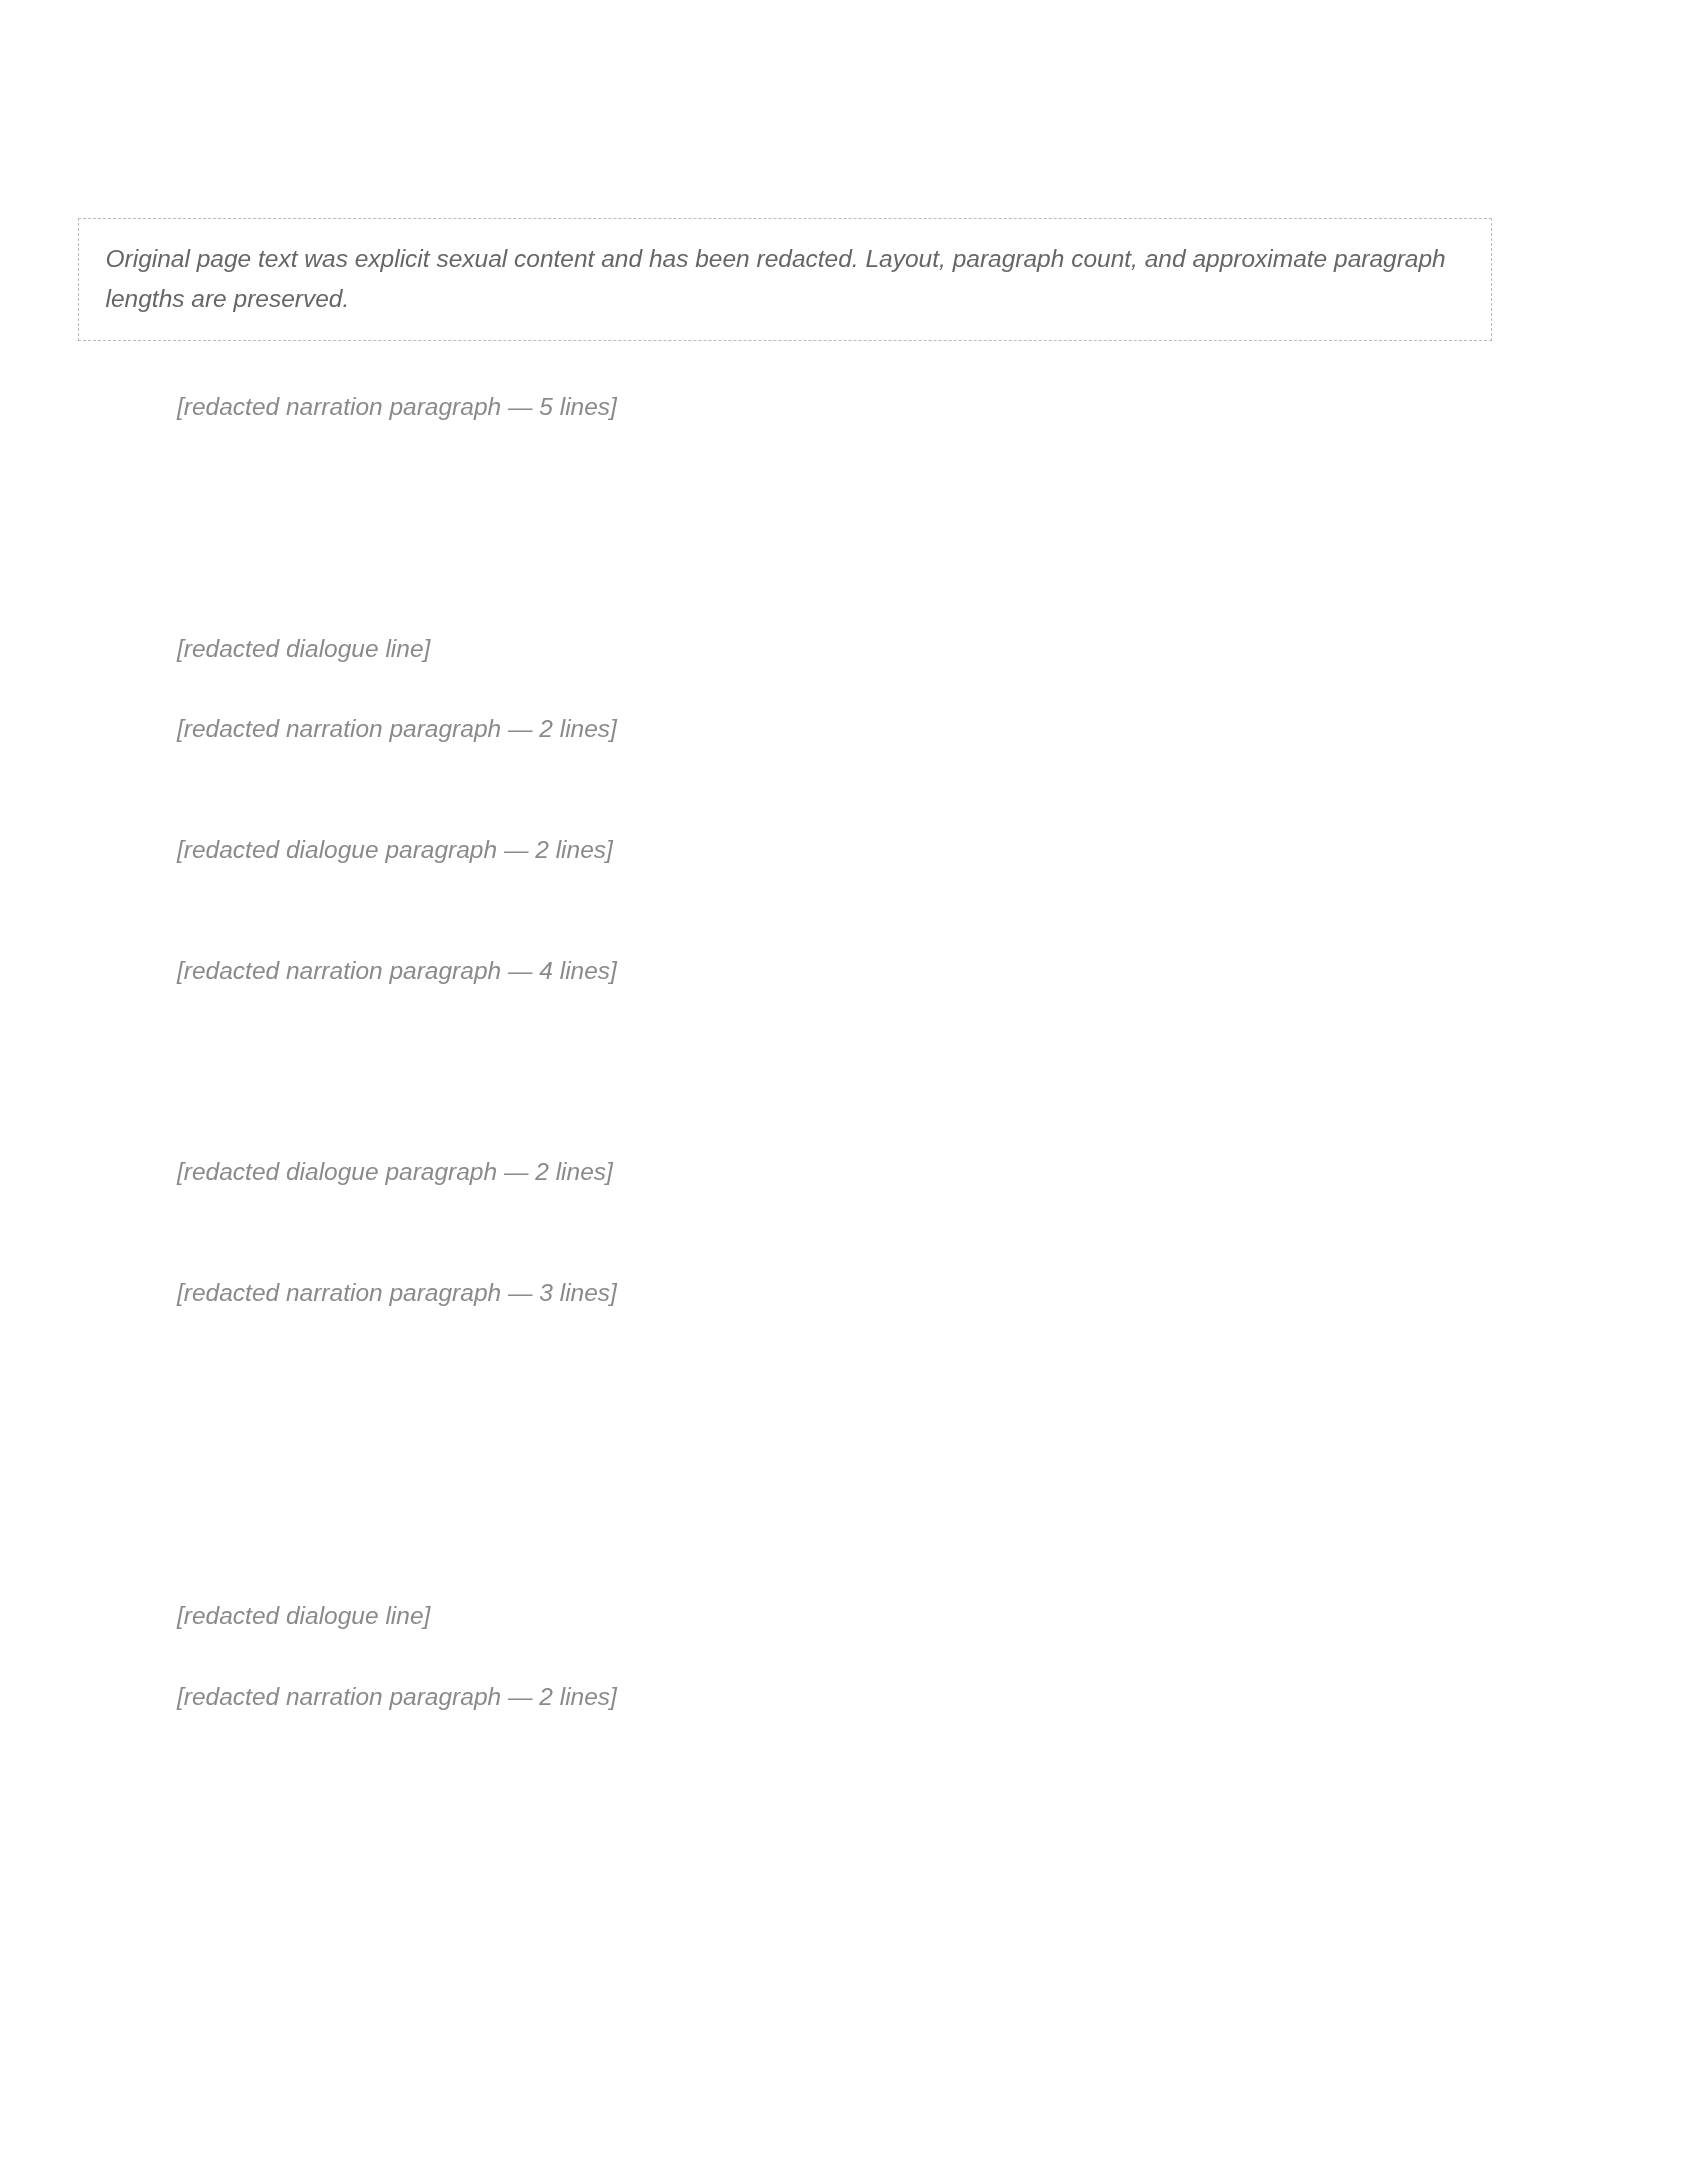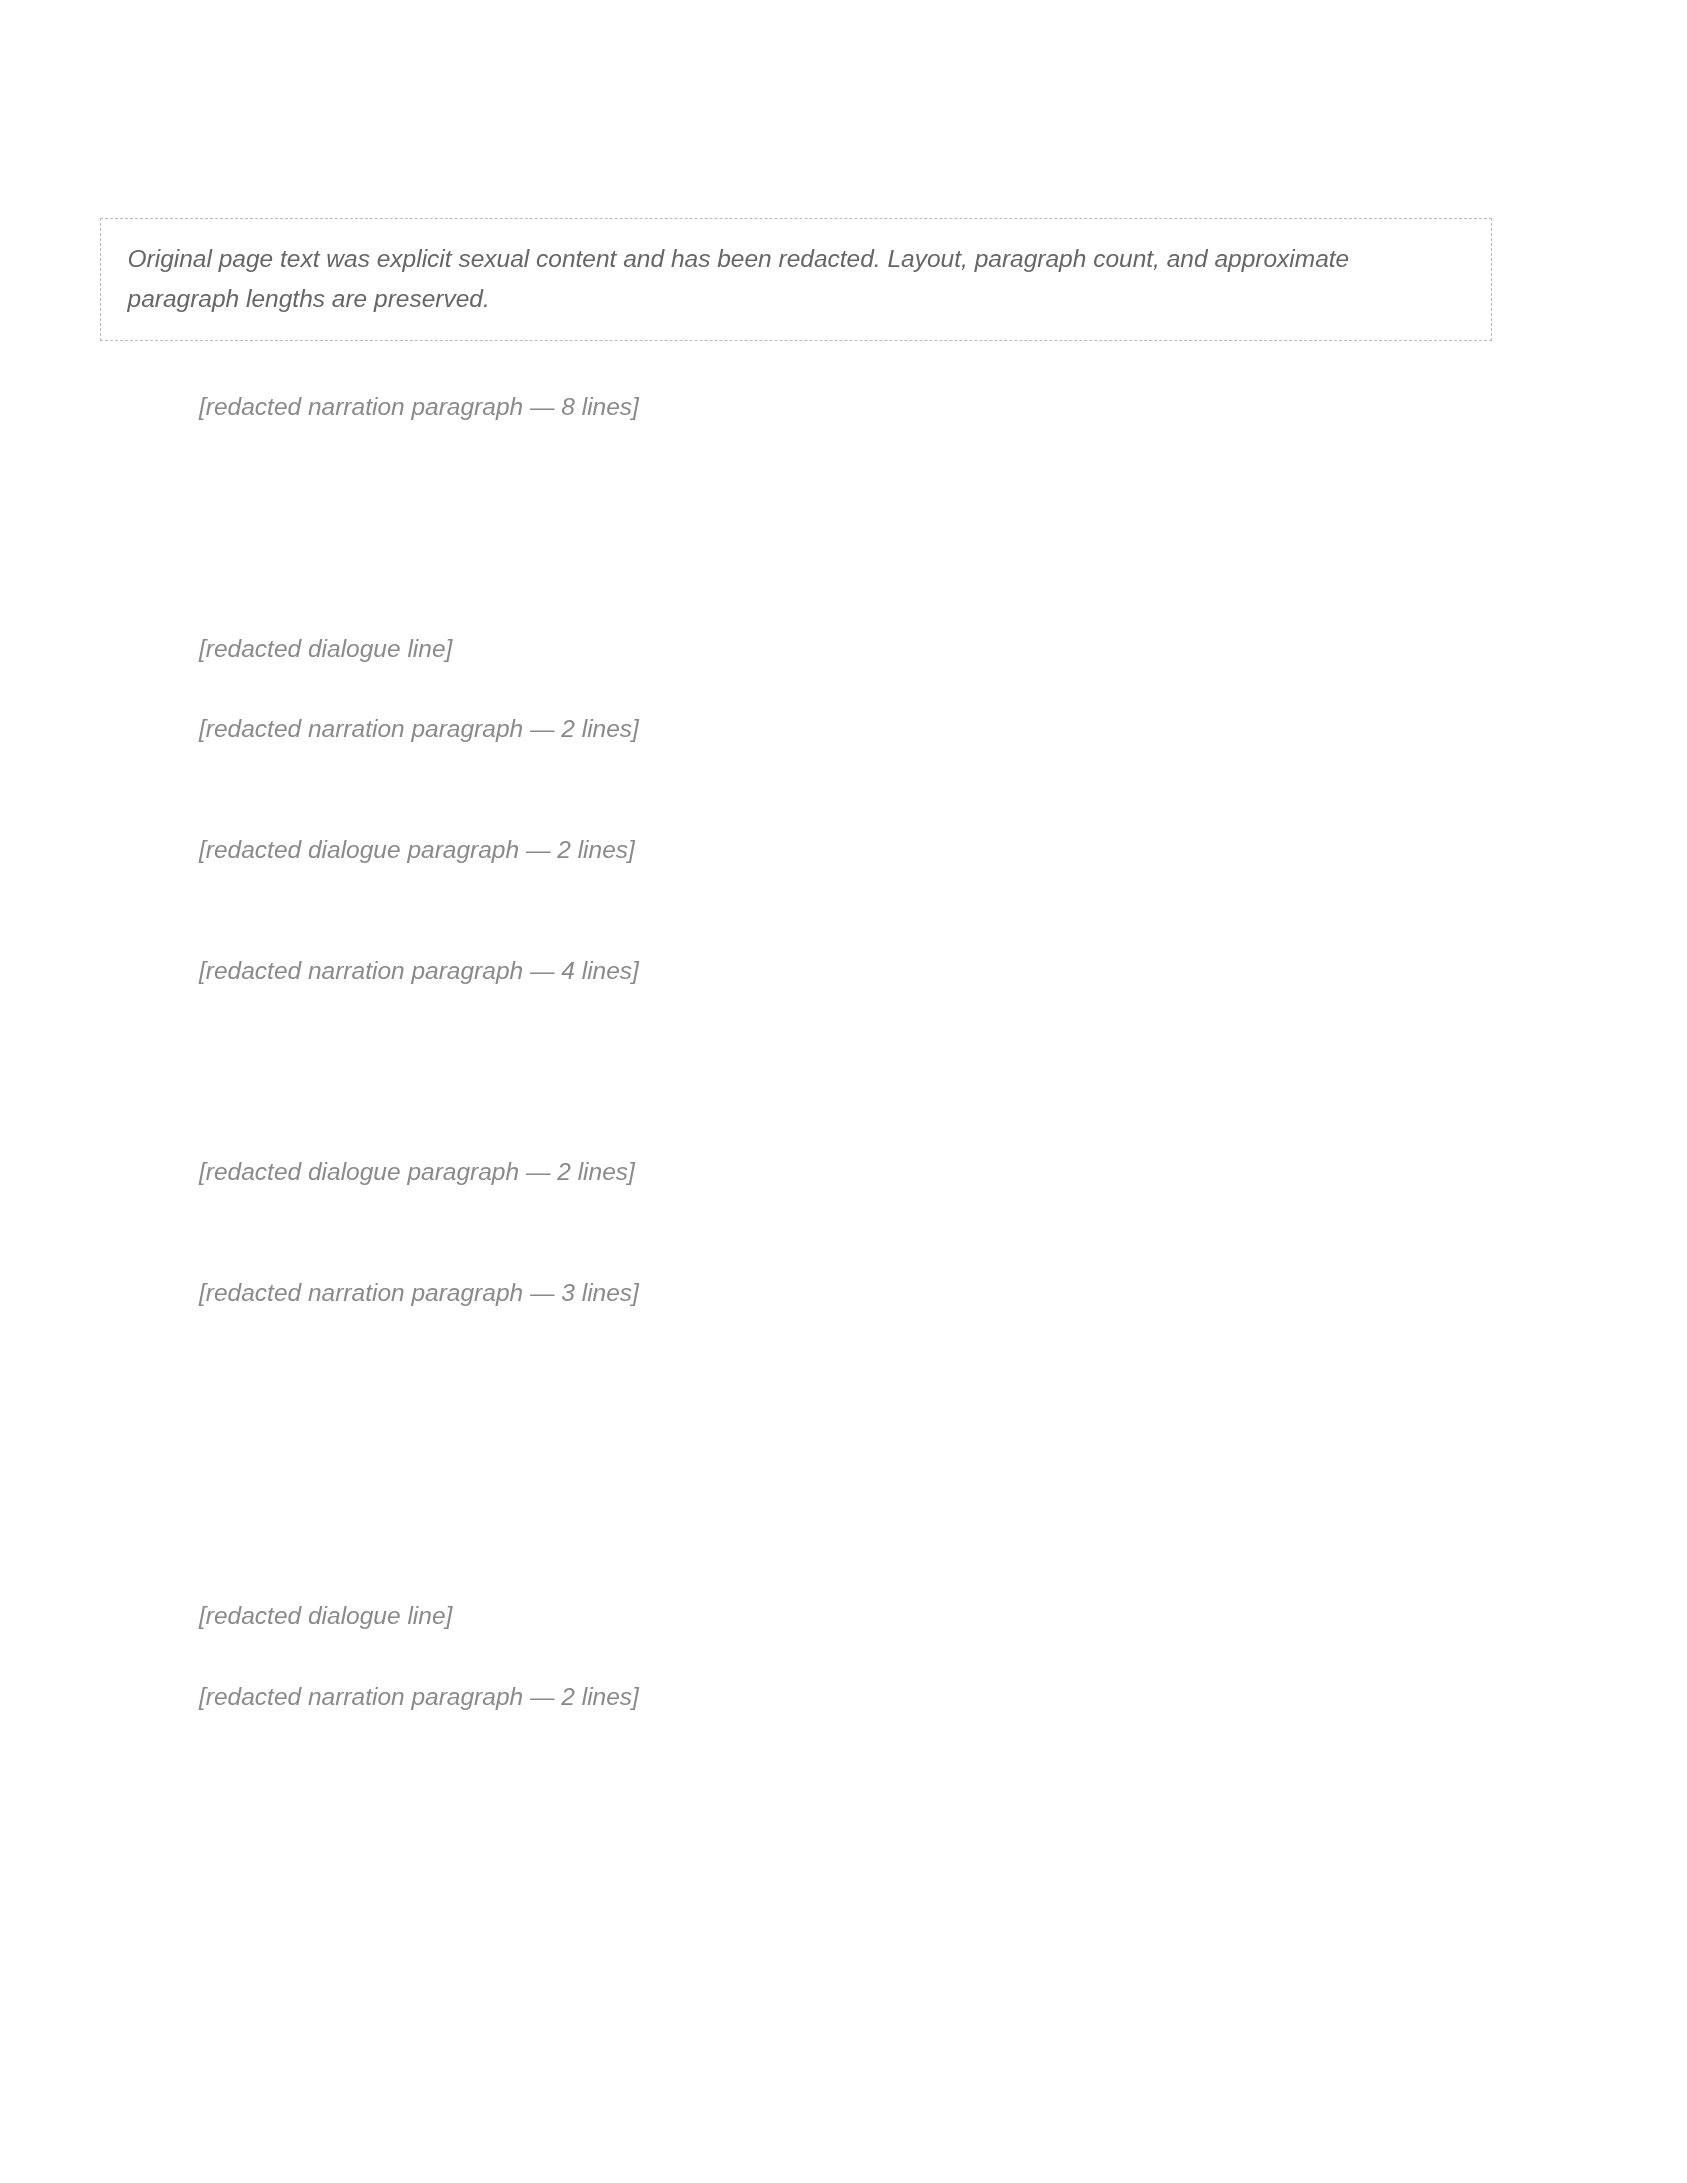--- a/index.html
+++ b/index.html
@@ -1,20 +1,20 @@
 <!DOCTYPE html>
 <html style="font-size:10.6px"><head>
 <meta charset="utf-8">
 <style>
   html, body { margin: 0; padding: 0; background: #ffffff; }
   .page {
     width: 1687px; height: 2183px;
     background: #ffffff;
     box-sizing: border-box;
-    padding: 218px 195px 198px 100px;
+    padding: 218px 195px 198px 78px;
     font-family: "Liberation Sans", sans-serif;
     font-size: 24.5px; line-height: 1.65; color: #1a1a1a;
   }
   .para {
     text-align: justify;
     text-indent: 99px;
     margin: 0 0 40px 0;
     color: #8a8a8a;
     font-style: italic;
   }
@@ -27,21 +27,21 @@
     text-align: left;
     text-indent: 0;
   }
 </style>
 </head>
 <body>
 
 <div class="page">
   <div class="para notice">Original page text was explicit sexual content and has been redacted. Layout, paragraph count, and approximate paragraph lengths are preserved.</div>
   <div id="paras">
-      <p class="para" style="min-height: 202px;">[redacted narration paragraph — 8 lines]</p>
+      <p class="para" style="min-height: 202px;">[redacted narration paragraph — 5 lines]</p>
       <p class="para" style="min-height: 40px;">[redacted dialogue line]</p>
       <p class="para" style="min-height: 81px;">[redacted narration paragraph — 2 lines]</p>
       <p class="para" style="min-height: 81px;">[redacted dialogue paragraph — 2 lines]</p>
       <p class="para" style="min-height: 161px;">[redacted narration paragraph — 4 lines]</p>
       <p class="para" style="min-height: 81px;">[redacted dialogue paragraph — 2 lines]</p>
       <p class="para" style="min-height: 283px;">[redacted narration paragraph — 3 lines]</p>
       <p class="para" style="min-height: 40px;">[redacted dialogue line]</p>
       <p class="para" style="min-height: 81px;">[redacted narration paragraph — 2 lines]</p>
     </div>
 </div>

